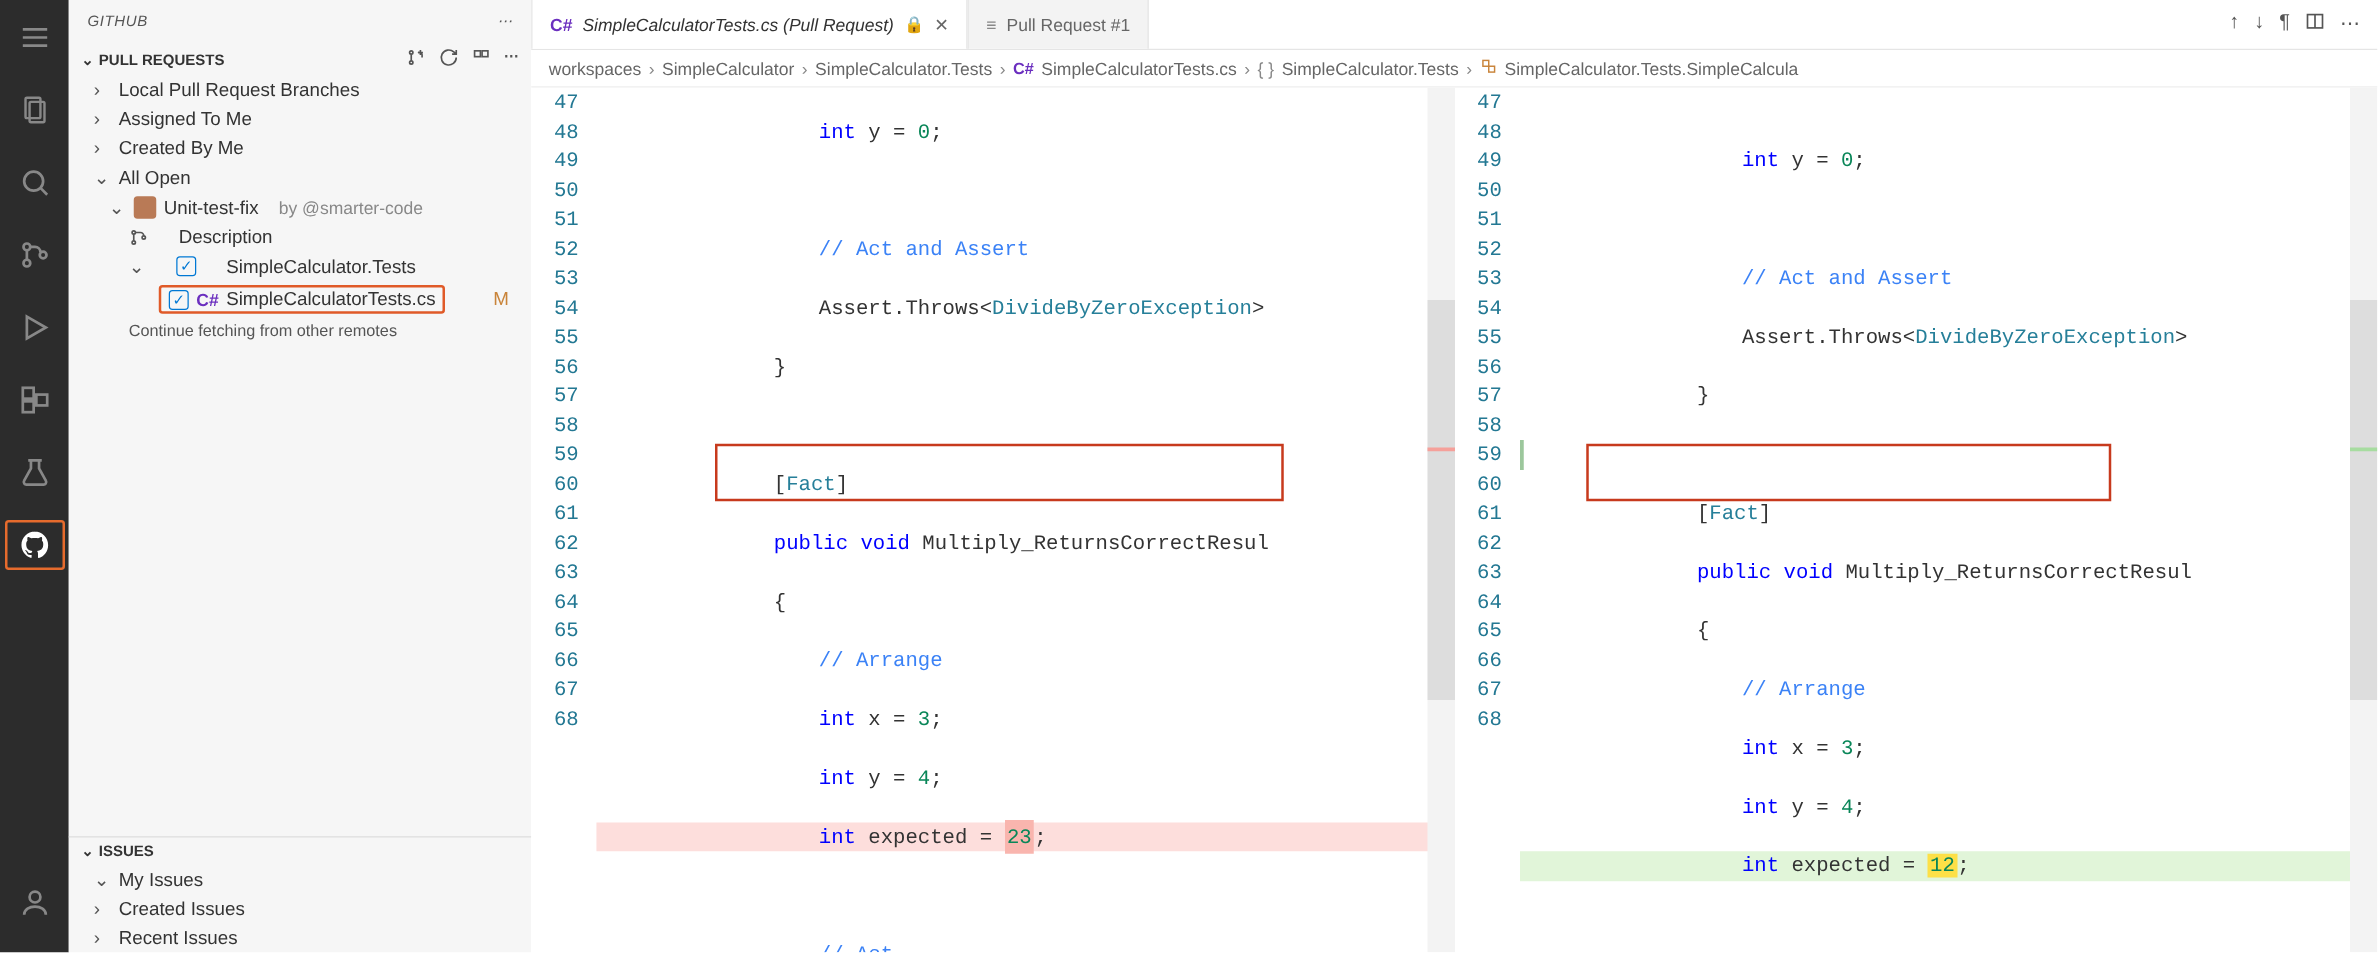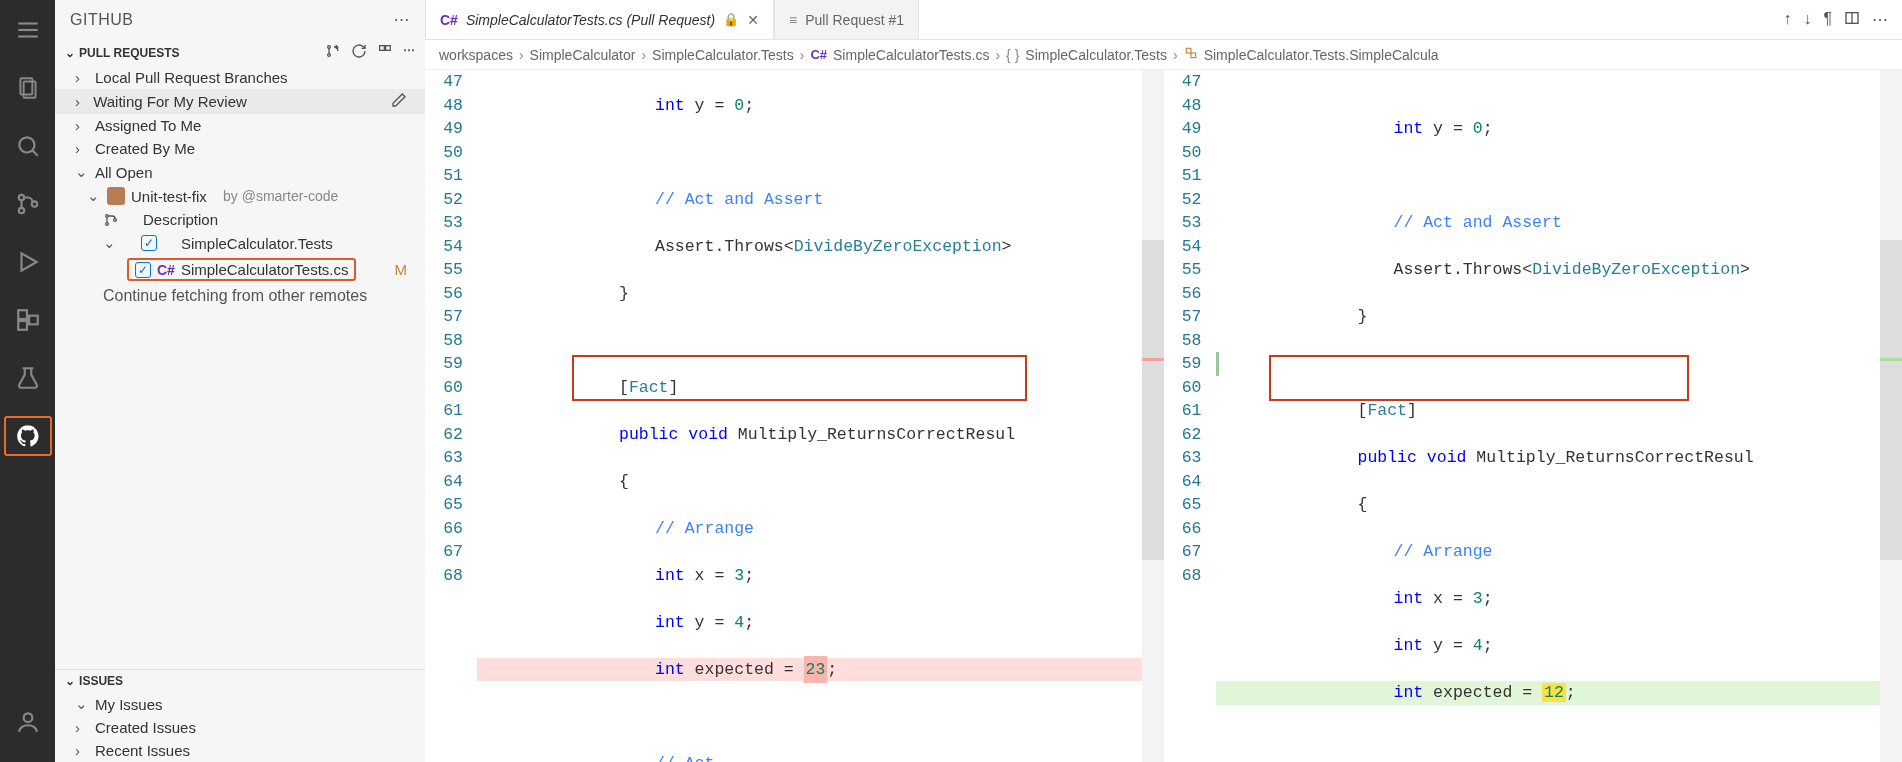--- a/index.html
+++ b/index.html
@@ -8,40 +8,40 @@
 
 
 .activity-bar { width: 55px; background: #2c2c2c; display: flex; flex-direction: column; align-items: center; padding-top: 10px; gap: 18px; }
 .activity-icon { width: 48px; height: 40px; display: flex; align-items: center; justify-content: center; color: #888; cursor: pointer; }
 .activity-icon.active { border: 2px solid #e66b2d; border-radius: 3px; color: #fff; }
 .activity-icon.bottom { margin-top: auto; margin-bottom: 20px; }
 .activity-icon svg { width: 26px; height: 26px; }
 
 
 .sidebar { width: 370px; background: #f6f6f6; display: flex; flex-direction: column; font-size: 14px; }
-.sidebar-header { display: flex; align-items: center; justify-content: space-between; padding: 10px 15px; font-size: 16px; letter-spacing: 0.5px; color: #555; }
+.sidebar-header { display: flex; align-items: center; justify-content: space-between; padding: 10px 15px; font-size: 12px; letter-spacing: 0.5px; color: #555; font-style: italic; }
 .sidebar-header .actions { color: #555; cursor: pointer; }
 .panel-header { display: flex; align-items: center; justify-content: space-between; padding: 4px 10px; font-size: 12px; font-weight: 700; color: #333; cursor: pointer; }
 .panel-header .left { display: flex; align-items: center; gap: 4px; }
 .panel-header .icons { display: flex; gap: 10px; color: #555; }
 .tree { flex: 1; overflow: auto; }
 .tree-item { display: flex; align-items: center; padding: 3px 10px 3px 20px; cursor: pointer; color: #333; gap: 6px; font-size: 15px; }
 .tree-item.hover-show { justify-content: space-between; background: #eaeaea; }
 .tree-item.hover-show .pencil { color: #555; margin-right: 8px; }
 .tree-item .chev { width: 14px; display: inline-block; color: #555; }
 .indent-1 { padding-left: 32px; }
 .indent-2 { padding-left: 48px; gap: 24px; }
 .indent-3 { padding-left: 64px; display: flex; justify-content: space-between; }
 .file-highlight { display: inline-flex; align-items: center; gap: 6px; border: 2px solid #e05a28; border-radius: 3px; padding: 1px 6px; margin-left: 8px; }
 .cs-icon { color: #6b2fbf; font-weight: bold; font-size: 14px; }
 .checkbox-icon { width: 16px; height: 16px; border: 1.5px solid #0078d4; border-radius: 3px; display: inline-flex; align-items: center; justify-content: center; color: #0078d4; font-size: 12px; }
 .avatar { width: 18px; height: 18px; border-radius: 3px; background: #b97a56; display: inline-block; }
 .author { color: #888; font-size: 14px; }
 .m-badge { color: #c9843a; font-weight: 500; margin-right: 8px; }
-.fetch-msg { padding: 3px 10px 3px 48px; color: #555; font-size: 16px; }
+.fetch-msg { padding: 3px 10px 3px 48px; color: #555; font-size: 13px; }
 .issues-panel { border-top: 1px solid #ddd; }
 
 
 .editor-area { flex: 1; display: flex; flex-direction: column; background: #fff; }
 .tabs { display: flex; align-items: center; border-bottom: 1px solid #e5e5e5; height: 40px; }
 .tab { display: flex; align-items: center; gap: 8px; padding: 0 14px; height: 100%; border-left: 1px solid #e5e5e5; border-right: 1px solid #e5e5e5; font-size: 14px; cursor: pointer; }
 .tab.active { background: #fff; }
 .tab.inactive { background: #f3f3f3; color: #666; }
 .tab .close { color: #666; }
 .tab-actions { margin-left: auto; display: flex; gap: 12px; padding-right: 14px; color: #555; }
@@ -167,26 +167,20 @@
               <rect x="4" y="4" width="7" height="7"></rect>
               <rect x="13" y="4" width="7" height="7"></rect>
             </svg></span>
         <span>⋯</span>
       </span>
     </div>
     <div class="tree">
       <div class="tree-item">
           <span class="chev">›</span>
           <span>Local Pull Request Branches</span>
-        </div>
-      <div class="tree-item hover-show">
-          <span><span class="chev">›</span> <span>Waiting For My Review</span></span>
-          <span class="pencil"><svg width="16" height="16" viewBox="0 0 24 24" fill="none" stroke="currentColor" stroke-width="2">
-              <path d="M17 3l4 4L7 21H3v-4L17 3z"></path>
-            </svg></span>
         </div>
       <div class="tree-item">
           <span class="chev">›</span>
           <span>Assigned To Me</span>
         </div>
       <div class="tree-item">
           <span class="chev">›</span>
           <span>Created By Me</span>
         </div>
       <div class="tree-item">

